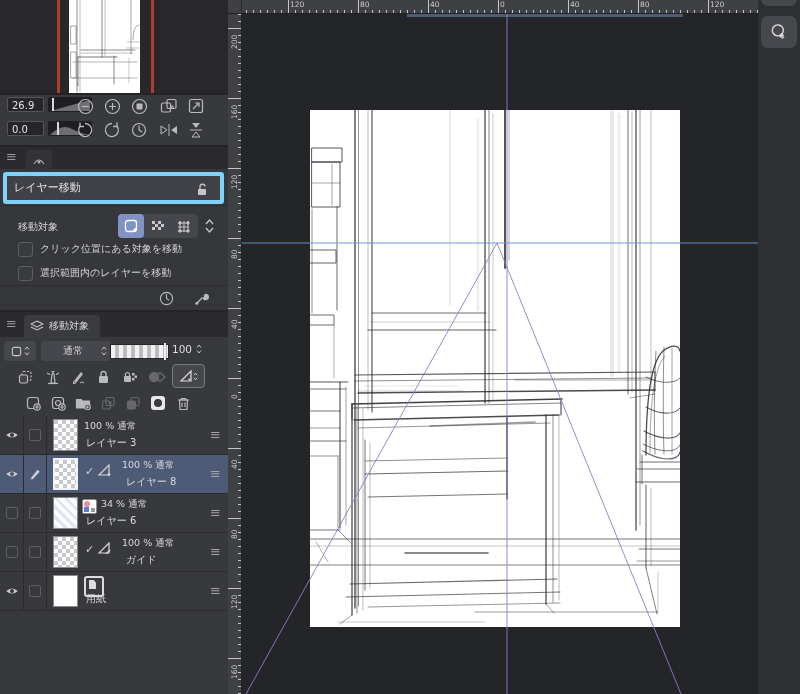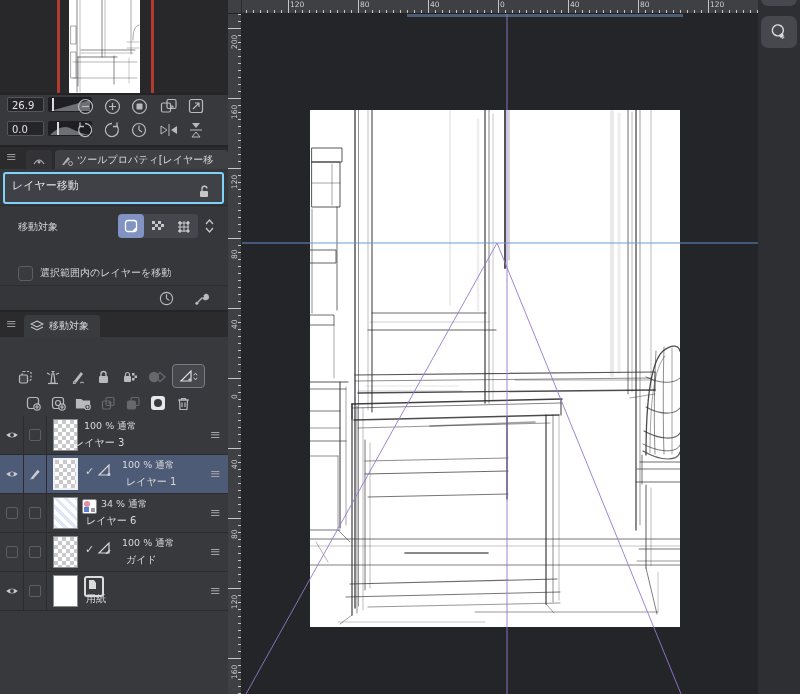--- a/index.html
+++ b/index.html
@@ -16,21 +16,21 @@
   .val-box{position:absolute;left:7px;width:37px;height:15px;background:#26262a;border:1px solid #55565a;border-radius:2px;font-size:10px;color:#e3e3e6;line-height:15px;padding-left:4px;box-sizing:border-box;}
   .mini-slider{position:absolute;left:48px;width:44px;height:15px;background:#1f1f23;border-radius:2px;overflow:hidden;}
   .nav-ic{position:absolute;width:22px;height:22px;color:#b9babd;display:flex;align-items:center;justify-content:center;}
   .vsep{position:absolute;left:152px;top:99px;width:1px;height:42px;background:#26262a;}
   
   .tool-prop{position:absolute;left:0;top:147px;width:228px;height:163px;background:#36373a;}
   .tabbar{position:absolute;left:0;top:0;width:228px;height:22px;background:#2b2b2e;}
   .hamb{position:absolute;left:6px;top:2px;font-size:13px;color:#9b9b9f;}
   .tab-ic{position:absolute;left:26px;top:3px;width:26px;height:19px;background:#333337;border-radius:4px 4px 0 0;display:flex;align-items:center;justify-content:center;color:#aeaeb2;}
   .tab-act{position:absolute;left:55px;top:3px;right:0;height:19px;background:#3f4044;border-radius:4px 4px 0 0;display:flex;align-items:center;gap:4px;padding-left:6px;font-size:10px;color:#d8d8db;white-space:nowrap;overflow:hidden;}
-  .toolname-box{position:absolute;left:3px;top:25px;width:221px;height:32px;background:#404146;border:2px solid #7dd3fc;border-radius:3px;box-sizing:border-box;}
+  .toolname-box{position:absolute;left:3px;top:25px;width:221px;height:32px;background:#404146;border:4px solid #7dd3fc;border-radius:3px;box-sizing:border-box;}
   .toolname{position:absolute;left:7px;top:4px;font-size:11px;color:#e2e2e5;}
   .lock-ic{position:absolute;right:12px;bottom:4px;color:#c5c5c9;}
   .tp-body{position:absolute;left:0;top:58px;width:228px;height:80px;background:#36373a;border-top:1px solid #2d2d30;}
   .tp-label{position:absolute;left:18px;top:14px;font-size:10px;color:#d6d6d9;}
   .seg-ctl{position:absolute;left:118px;top:8px;width:80px;height:24px;background:#46474c;border-radius:4px;display:flex;}
   .seg{width:26px;height:24px;display:flex;align-items:center;justify-content:center;color:#c7c7ca;}
   .seg.sel{background:#8093c3;border-radius:4px;color:#ffffff;}
   .chev2{position:absolute;left:202px;top:8px;width:14px;height:24px;color:#c7c7ca;display:flex;flex-direction:column;align-items:center;justify-content:center;gap:2px;}
   .cb-row{position:absolute;left:18px;height:14px;display:flex;align-items:center;gap:7px;font-size:10px;color:#d5d5d8;}
   .cb{width:13px;height:13px;background:#3a3b3f;border:1px solid #5d5e62;border-radius:3px;}
@@ -201,27 +201,20 @@
 
     <section class="tool-prop">
       <div class="tabbar">
         <span class="hamb">≡</span>
         <span class="tab-ic">
           <svg width="14" height="12" viewBox="0 0 14 12" fill="none" stroke="currentColor" stroke-width="1.2">
               <path d="M2 10 Q7 2 12 10"></path>
               <circle cx="7" cy="8" r="1.5" fill="currentColor" stroke="none"></circle>
             </svg>
         </span>
-        <div class="tab-act">
-          <svg width="12" height="12" viewBox="0 0 12 12">
-              <path d="M1 11 L7 3 L9 5 L3 11 Z" fill="#aeaeb2"></path>
-              <circle cx="9.5" cy="9.5" r="2" fill="none" stroke="#aeaeb2"></circle>
-            </svg>
-          <span>ツールプロパティ[レイヤー移</span>
-        </div>
       </div>
       <div class="toolname-box">
         <span class="toolname">レイヤー移動</span>
         <span class="lock-ic">
           <svg width="12" height="13" viewBox="0 0 12 13" fill="none" stroke="currentColor" stroke-width="1.3">
               <rect x="2" y="6" width="8" height="6" rx="1" fill="currentColor" stroke="none"></rect>
               <path d="M4 6 V4 A2.5 2.5 0 0 1 9 3.5"></path>
             </svg>
           </span>
       </div>
@@ -255,20 +248,24 @@
             </span>
         </div>
         <span class="chev2">
           <svg width="9" height="6" viewBox="0 0 9 6" fill="none" stroke="currentColor" stroke-width="1.3">
               <path d="M1 5 L4.5 1 L8 5"></path>
             </svg>
           <svg width="9" height="6" viewBox="0 0 9 6" fill="none" stroke="currentColor" stroke-width="1.3">
               <path d="M1 1 L4.5 5 L8 1"></path>
             </svg>
         </span>
+        <div class="cb-row" style="top:36px">
+          <span class="cb"></span>
+          <span>クリック位置にある対象を移動</span>
+        </div>
         <div class="cb-row" style="top:60px">
           <span class="cb"></span>
           <span>選択範囲内のレイヤーを移動</span>
         </div>
       </div>
       <div class="tp-foot">
         <span class="nav-ic" style="left:155px">
           <svg width="15" height="15" viewBox="0 0 16 16" fill="none" stroke="currentColor" stroke-width="1.2">
               <circle cx="8" cy="8" r="6.5"></circle>
               <path d="M8 8 V3.5 M8 8 L11 10"></path>
@@ -289,20 +286,43 @@
       <div class="lp-tabbar">
         <span class="hamb" style="top:4px">≡</span>
         <div class="lp-tab">
           <svg width="14" height="12" viewBox="0 0 14 12" fill="none" stroke="#c9c9cc" stroke-width="1.1">
               <path d="M7 1 L13 4 L7 7 L1 4 Z"></path>
               <path d="M1 7 L7 10 L13 7"></path>
             </svg>
           <span>移動対象</span>
         </div>
       </div>
+      <div class="lp-controls">
+        <div class="combo" style="left:4px;top:4px;width:32px;height:20px;justify-content:center;gap:2px">
+          <svg width="11" height="11" viewBox="0 0 12 12" fill="none" stroke="currentColor" stroke-width="1.2">
+              <rect x="1.5" y="1.5" width="9" height="9" rx="2"></rect>
+            </svg>
+          <svg width="6" height="10" viewBox="0 0 6 10" fill="none" stroke="currentColor" stroke-width="1">
+              <path d="M1 3.5 L3 1 L5 3.5 M1 6.5 L3 9 L5 6.5"></path>
+            </svg>
+        </div>
+        <div class="combo" style="left:41px;top:4px;width:62px;height:20px;padding:0 4px">
+          <span class="blend-txt">通常</span>
+          <svg width="6" height="10" viewBox="0 0 6 10" fill="none" stroke="currentColor" stroke-width="1">
+              <path d="M1 3.5 L3 1 L5 3.5 M1 6.5 L3 9 L5 6.5"></path>
+            </svg>
+        </div>
+        <div class="op-slider"></div>
+        <span class="op-val">100</span>
+        <span style="position:absolute;left:196px;top:6px;color:#c9c9cc">
+          <svg width="6" height="12" viewBox="0 0 6 10" fill="none" stroke="currentColor" stroke-width="1">
+              <path d="M1 3.5 L3 1 L5 3.5 M1 6.5 L3 9 L5 6.5"></path>
+            </svg>
+        </span>
+      </div>
       <div class="lp-icons" style="top:52px">
         <span class="lp-ic" style="left:14px">
           <svg width="15" height="15" viewBox="0 0 15 15" fill="none" stroke="currentColor" stroke-width="1.2">
               <rect x="4" y="1.5" width="9" height="9" rx="1.5" stroke-dasharray="2 1.5"></rect>
               <rect x="1.5" y="5" width="8" height="8" rx="1.5" fill="#45464a"></rect>
             </svg>
           </span>
         <span class="lp-ic" style="left:42px">
           <svg width="14" height="15" viewBox="0 0 14 15" fill="none" stroke="currentColor" stroke-width="1.2">
               <path d="M6 4 H8 L9 13 H5 Z"></path>
@@ -406,21 +426,21 @@
             <svg width="14" height="10" viewBox="0 0 16 12">
                 <path d="M1 6 Q8 0 15 6 Q8 12 1 6 Z" fill="currentColor"></path>
                 <circle cx="8" cy="6" r="2.4" fill="#38393c"></circle>
               </svg>
             </span>
           <span class="cell-edit">
               <span class="ebox"></span>
             </span>
           <span class="thumb"></span>
           <span class="meta" style="left:84px">100 % 通常</span>
-          <span class="lname" style="left:74px">レイヤー 3</span>
+          <span class="lname" style="left:86px">レイヤー 3</span>
           <span class="grip">≡</span>
         </div>
 
         <div class="lrow sel" style="top:39px">
           <span class="cell-eye">
             <svg width="14" height="10" viewBox="0 0 16 12">
                 <path d="M1 6 Q8 0 15 6 Q8 12 1 6 Z" fill="currentColor"></path>
                 <circle cx="8" cy="6" r="2.4" fill="#4e5b76"></circle>
               </svg>
             </span>
@@ -432,21 +452,21 @@
             </span>
           <span class="thumb"></span>
           <span class="chk" style="left:85px;top:10px">✓</span>
           <span style="position:absolute;left:97px;top:9px;color:#d5d5d8">
             <svg width="14" height="12" viewBox="0 0 14 12" fill="none" stroke="currentColor" stroke-width="1.2">
                 <path d="M2 11 L12 1 L12 11 Z"></path>
                 <circle cx="12" cy="10.5" r="1.4" fill="currentColor" stroke="none"></circle>
               </svg>
             </span>
           <span class="meta" style="left:122px">100 % 通常</span>
-          <span class="lname" style="left:126px">レイヤー 1</span>
+          <span class="lname" style="left:126px">レイヤー 8</span>
           <span class="grip">≡</span>
         </div>
 
         <div class="lrow" style="top:78px">
           <span class="cell-eye">
               <span class="ebox"></span>
             </span>
           <span class="cell-edit">
               <span class="ebox"></span>
             </span>

